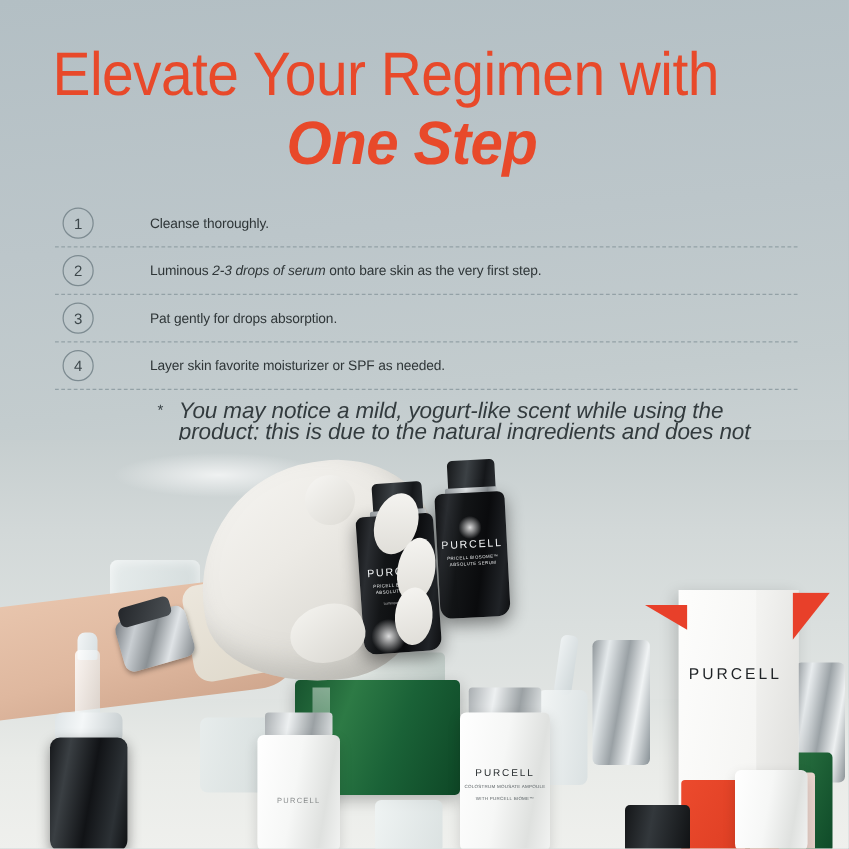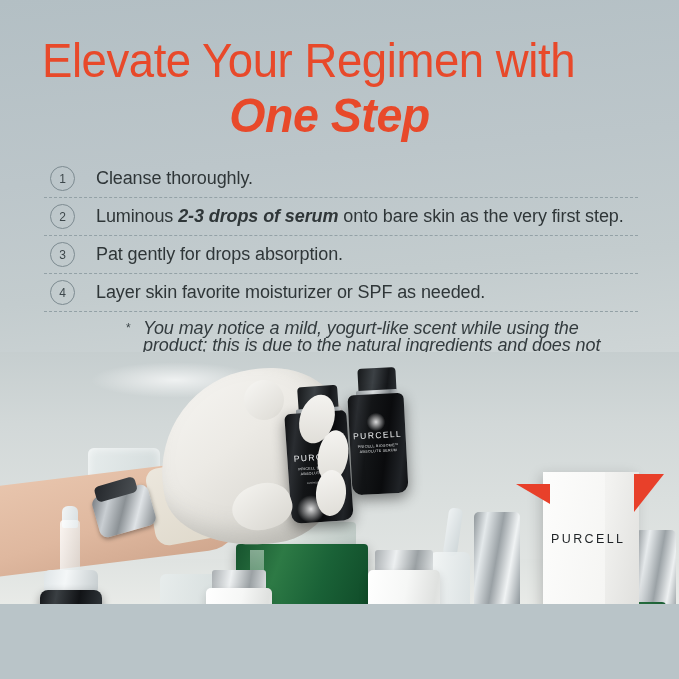--- a/index.html
+++ b/index.html
@@ -3,21 +3,21 @@
 <meta charset="utf-8">
 <style>
   html,body{margin:0;padding:0;}
   body{
     width:679px;height:679px;
     font-family:"Liberation Sans", sans-serif;
     background:#b9c4c8;
     overflow:hidden;
   }
   #stage{
-    position:relative;width:679px;height:604px;overflow:hidden;
+    position:relative;width:679px;height:679px;overflow:hidden;
     background:linear-gradient(175deg,#b3bfc4 0%,#bcc6ca 28%,#c3ccce 46%,#cdd4d5 60%,#d6dcdc 74%,#dfe3e2 88%,#e6e9e7 100%);
   }
 
   
   .headline{
     position:absolute;left:42px;top:36px;width:600px;
     color:#e8492a;
     font-family:"Liberation Sans Narrow","Liberation Sans",sans-serif;
     line-height:0.98;
     letter-spacing:-0.5px;
@@ -42,24 +42,24 @@
     display:flex;align-items:center;
   }
   .step-num{
     width:23px;height:23px;border-radius:50%;
     border:1px solid #7d8b91;
     color:#3d474b;font-size:12px;
     display:flex;align-items:center;justify-content:center;
     flex:0 0 auto;margin-left:6px;
   }
   .step-text{
-    margin-left:21px;font-size:18px;color:#2f3638;
+    margin-left:45px;font-size:11px;color:#2f3638;
     white-space:nowrap;letter-spacing:-0.1px;
   }
-  .step-text em{font-style:italic;font-weight:700;}
+  .step-text em{font-style:italic;font-weight:400;}
 
   
   .footnote{
     position:absolute;left:126px;top:320px;width:520px;
     display:flex;align-items:flex-start;
   }
   .fn-star{
     font-size:12px;color:#3a4347;line-height:17px;
     flex:0 0 auto;width:17px;
   }

